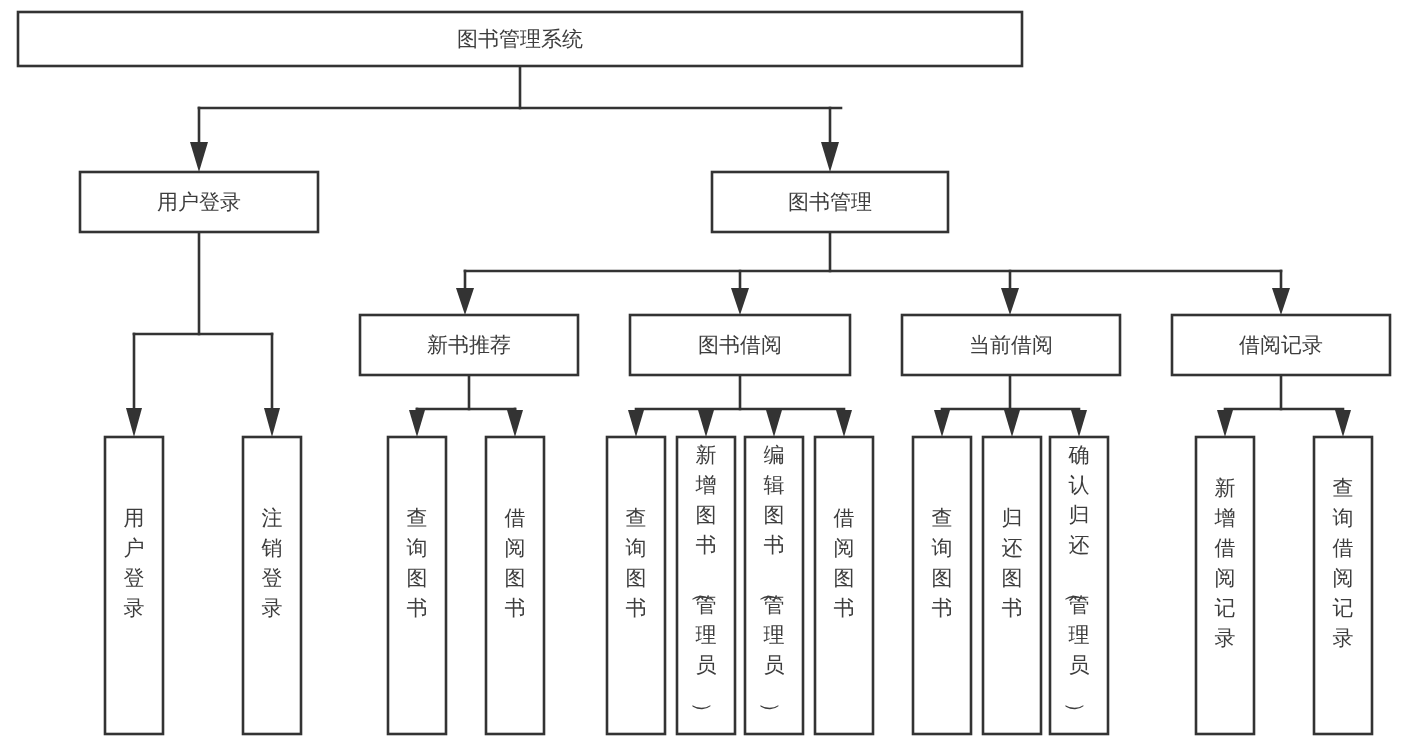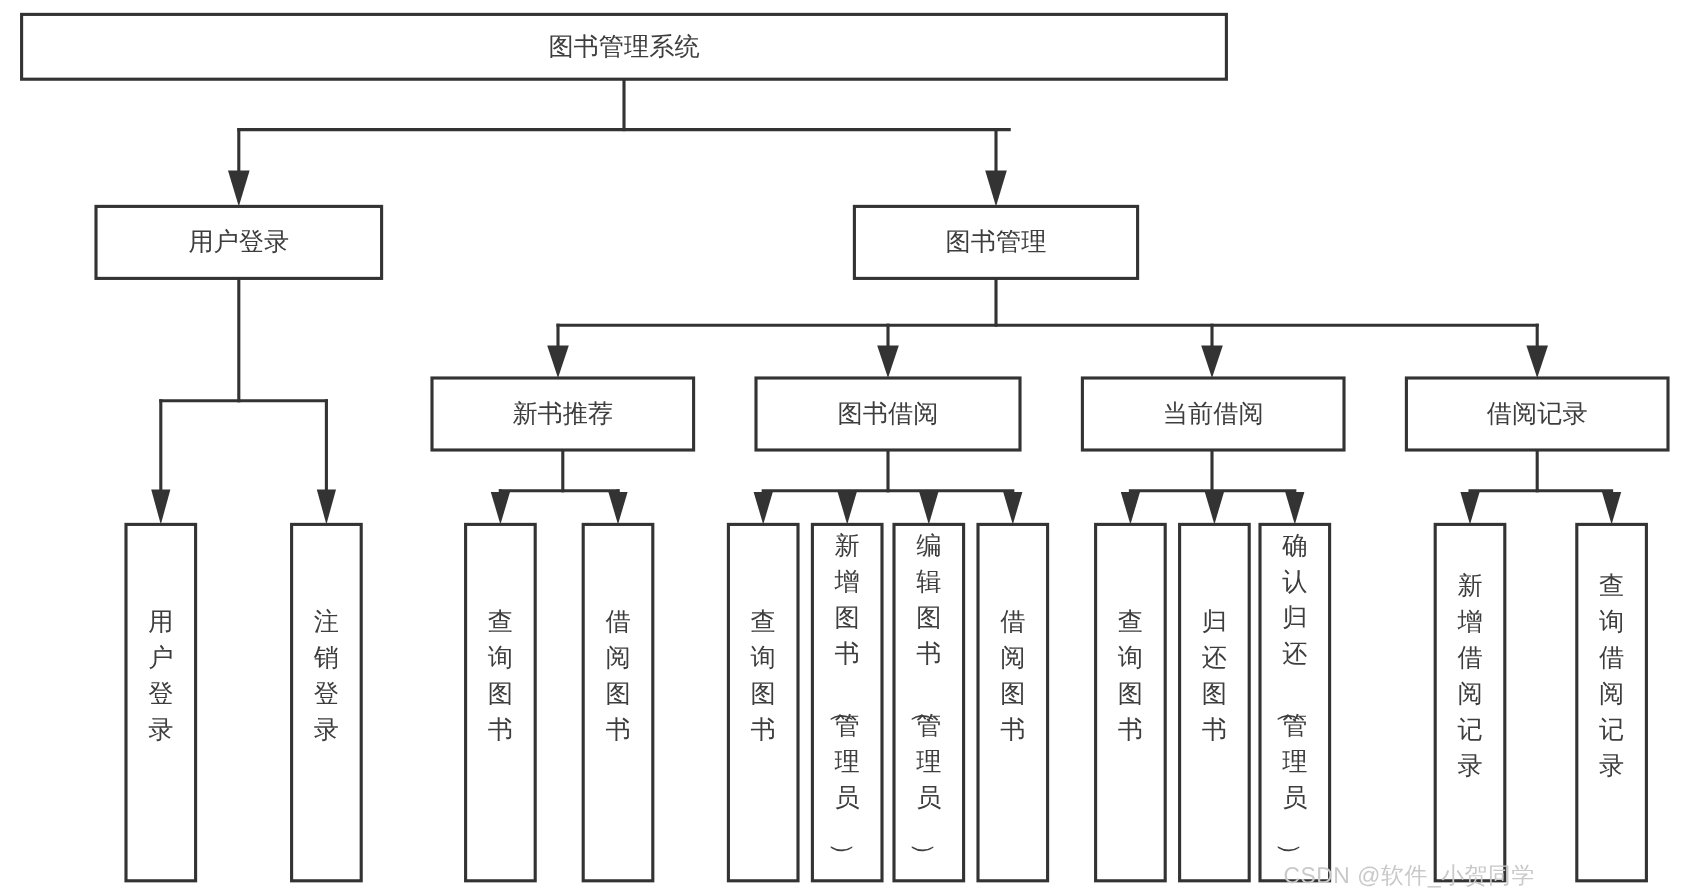--- a/index.html
+++ b/index.html
@@ -216,14 +216,13 @@
       <rect class="node-box" x="1196" y="437" width="58" height="297"></rect>
       <text class="node-label-vertical" x="1225" y="495"><tspan x="1225" dy="0">新</tspan><tspan x="1225" dy="30">增</tspan><tspan x="1225" dy="30">借</tspan><tspan x="1225" dy="30">阅</tspan><tspan x="1225" dy="30">记</tspan><tspan x="1225" dy="30">录</tspan></text>
     </g>
     <g>
       <rect class="node-box" x="1314" y="437" width="58" height="297"></rect>
       <text class="node-label-vertical" x="1343" y="495"><tspan x="1343" dy="0">查</tspan><tspan x="1343" dy="30">询</tspan><tspan x="1343" dy="30">借</tspan><tspan x="1343" dy="30">阅</tspan><tspan x="1343" dy="30">记</tspan><tspan x="1343" dy="30">录</tspan></text>
     </g>
 
   </svg>
 
-  <div class="watermark-text">CSDN @软件_小贺同学</div>
 </div>
 
 </body></html>

